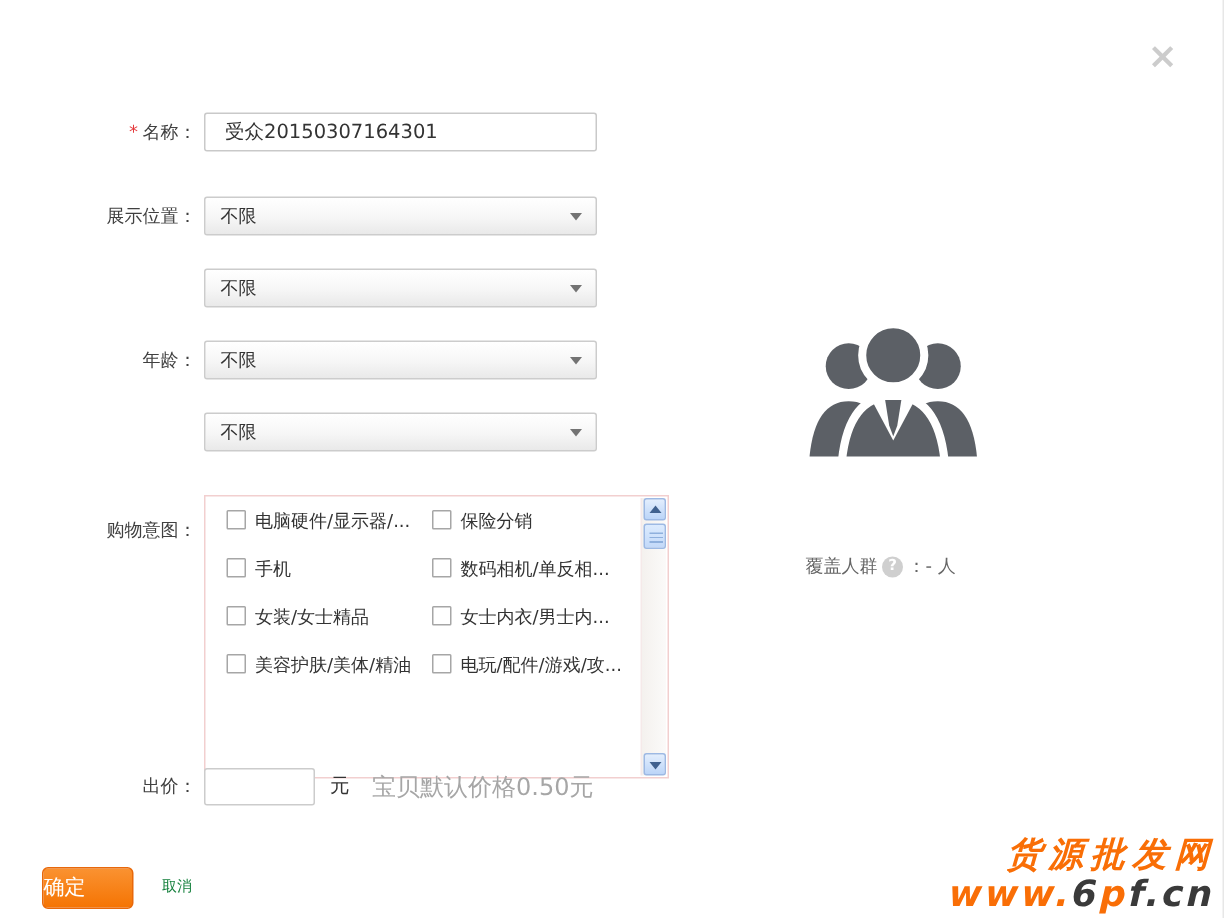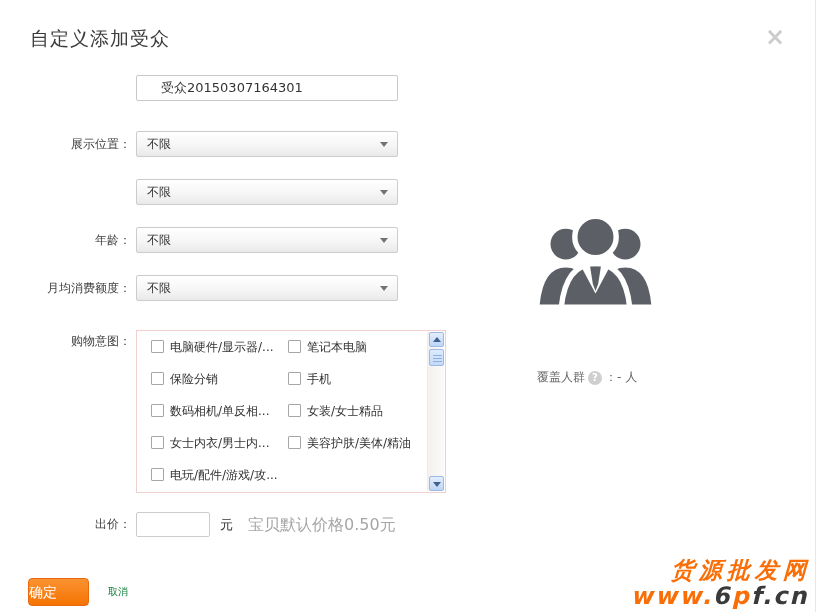--- a/index.html
+++ b/index.html
@@ -18,39 +18,39 @@
     text-align:center; line-height:30px; font-size:24px; color:#ccc; cursor:pointer;
     font-weight:bold;
   }
   .row-label {
     position:absolute; left:20px; width:111px; text-align:right;
     font-size:12px; color:#404040; line-height:26px; white-space:nowrap;
   }
   .req { color:#e4393c; margin-right:3px; font-size:12px; }
   .text-input {
     position:absolute; left:136px; width:262px; height:26px;
-    border:1px solid #c9c9c9; border-radius:2px; padding:0 24px;
+    border:1px solid #c9c9c9; border-radius:2px; padding:0 13px;
     font-size:13px; color:#333; font-family:inherit; background:#fff;
   }
   .dropdown {
     position:absolute; left:136px; width:262px; height:26px;
     border:1px solid #cccccc; border-radius:2px; cursor:pointer;
     background:linear-gradient(180deg,#ffffff 0%,#f6f6f6 55%,#e9e9e9 100%);
   }
   .dropdown .dd-value {
     position:absolute; left:10px; top:0; line-height:24px; font-size:12px; color:#333;text-align:center;
   }
   .dd-caret {
     position:absolute; right:9px; top:10px; width:0; height:0;
     border-left:4px solid transparent; border-right:4px solid transparent;
     border-top:5px solid #737373;
   }
   
   .intent-list {
-    position:absolute; left:136px; top:330px; width:310px; height:163px;
+    position:absolute; left:136px; top:330px; width:310px; height:189px;
     border:1px solid #f2cfcf; background:#fff;
   }
   .intent-grid {
     position:absolute; left:14px; top:9px; width:276px;
     display:grid; grid-template-columns:137px auto; grid-auto-rows:32px;
   }
   .ck-item { display:flex; align-items:flex-start; cursor:pointer; }
   .ck-box {
     width:13px; height:13px; border:1px solid #a6a6a6; background:#fff;
     border-radius:1px; flex:0 0 13px; margin-right:6px; margin-top:0;
@@ -118,60 +118,57 @@
   .wm-line1 { font-size:23px; color:#f96e06; letter-spacing:5px; }
   .wm-line2 { font-size:24px; letter-spacing:2px; }
   .wm-orange { color:#f96e06; }
   .wm-dark { color:#3a3a3a; }
 </style>
 </head>
 <body>
 
 <div class="dialog">
 
-  <div class="dlg-title">自定义添加受众</div>
   <div class="close-btn">
     <span>×</span>
   </div>
 
+  <div class="row-label" style="top:75px;">
+    <span class="req">*</span><span>名称：</span>
+  </div>
   <input class="text-input" style="top: 75px;" value="受众20150307164301">
 
   <div class="row-label" style="top:131px;">展示位置：</div>
   <div class="dropdown" style="top:131px;">
     <span class="dd-value">不限</span>
     <span class="dd-caret"></span>
   </div>
 
   <div class="dropdown" style="top:179px;">
     <span class="dd-value">不限</span>
     <span class="dd-caret"></span>
   </div>
 
   <div class="row-label" style="top:227px;">年龄：</div>
   <div class="dropdown" style="top:227px;">
     <span class="dd-value">不限</span>
     <span class="dd-caret"></span>
   </div>
 
-  <div class="row-label" style="top:275px;">月均消费额度：</div>
   <div class="dropdown" style="top:275px;">
     <span class="dd-value">不限</span>
     <span class="dd-caret"></span>
   </div>
 
-  <div class="row-label" style="top:328px;">购物意图：</div>
+  <div class="row-label" style="top:340px;">购物意图：</div>
   <div class="intent-list">
     <div class="intent-grid">
       <div class="ck-item">
         <span class="ck-box"></span>
         <span class="ck-label">电脑硬件/显示器/...</span>
-      </div>
-      <div class="ck-item">
-        <span class="ck-box"></span>
-        <span class="ck-label">笔记本电脑</span>
       </div>
       <div class="ck-item">
         <span class="ck-box"></span>
         <span class="ck-label">保险分销</span>
       </div>
       <div class="ck-item">
         <span class="ck-box"></span>
         <span class="ck-label">手机</span>
       </div>
       <div class="ck-item">

